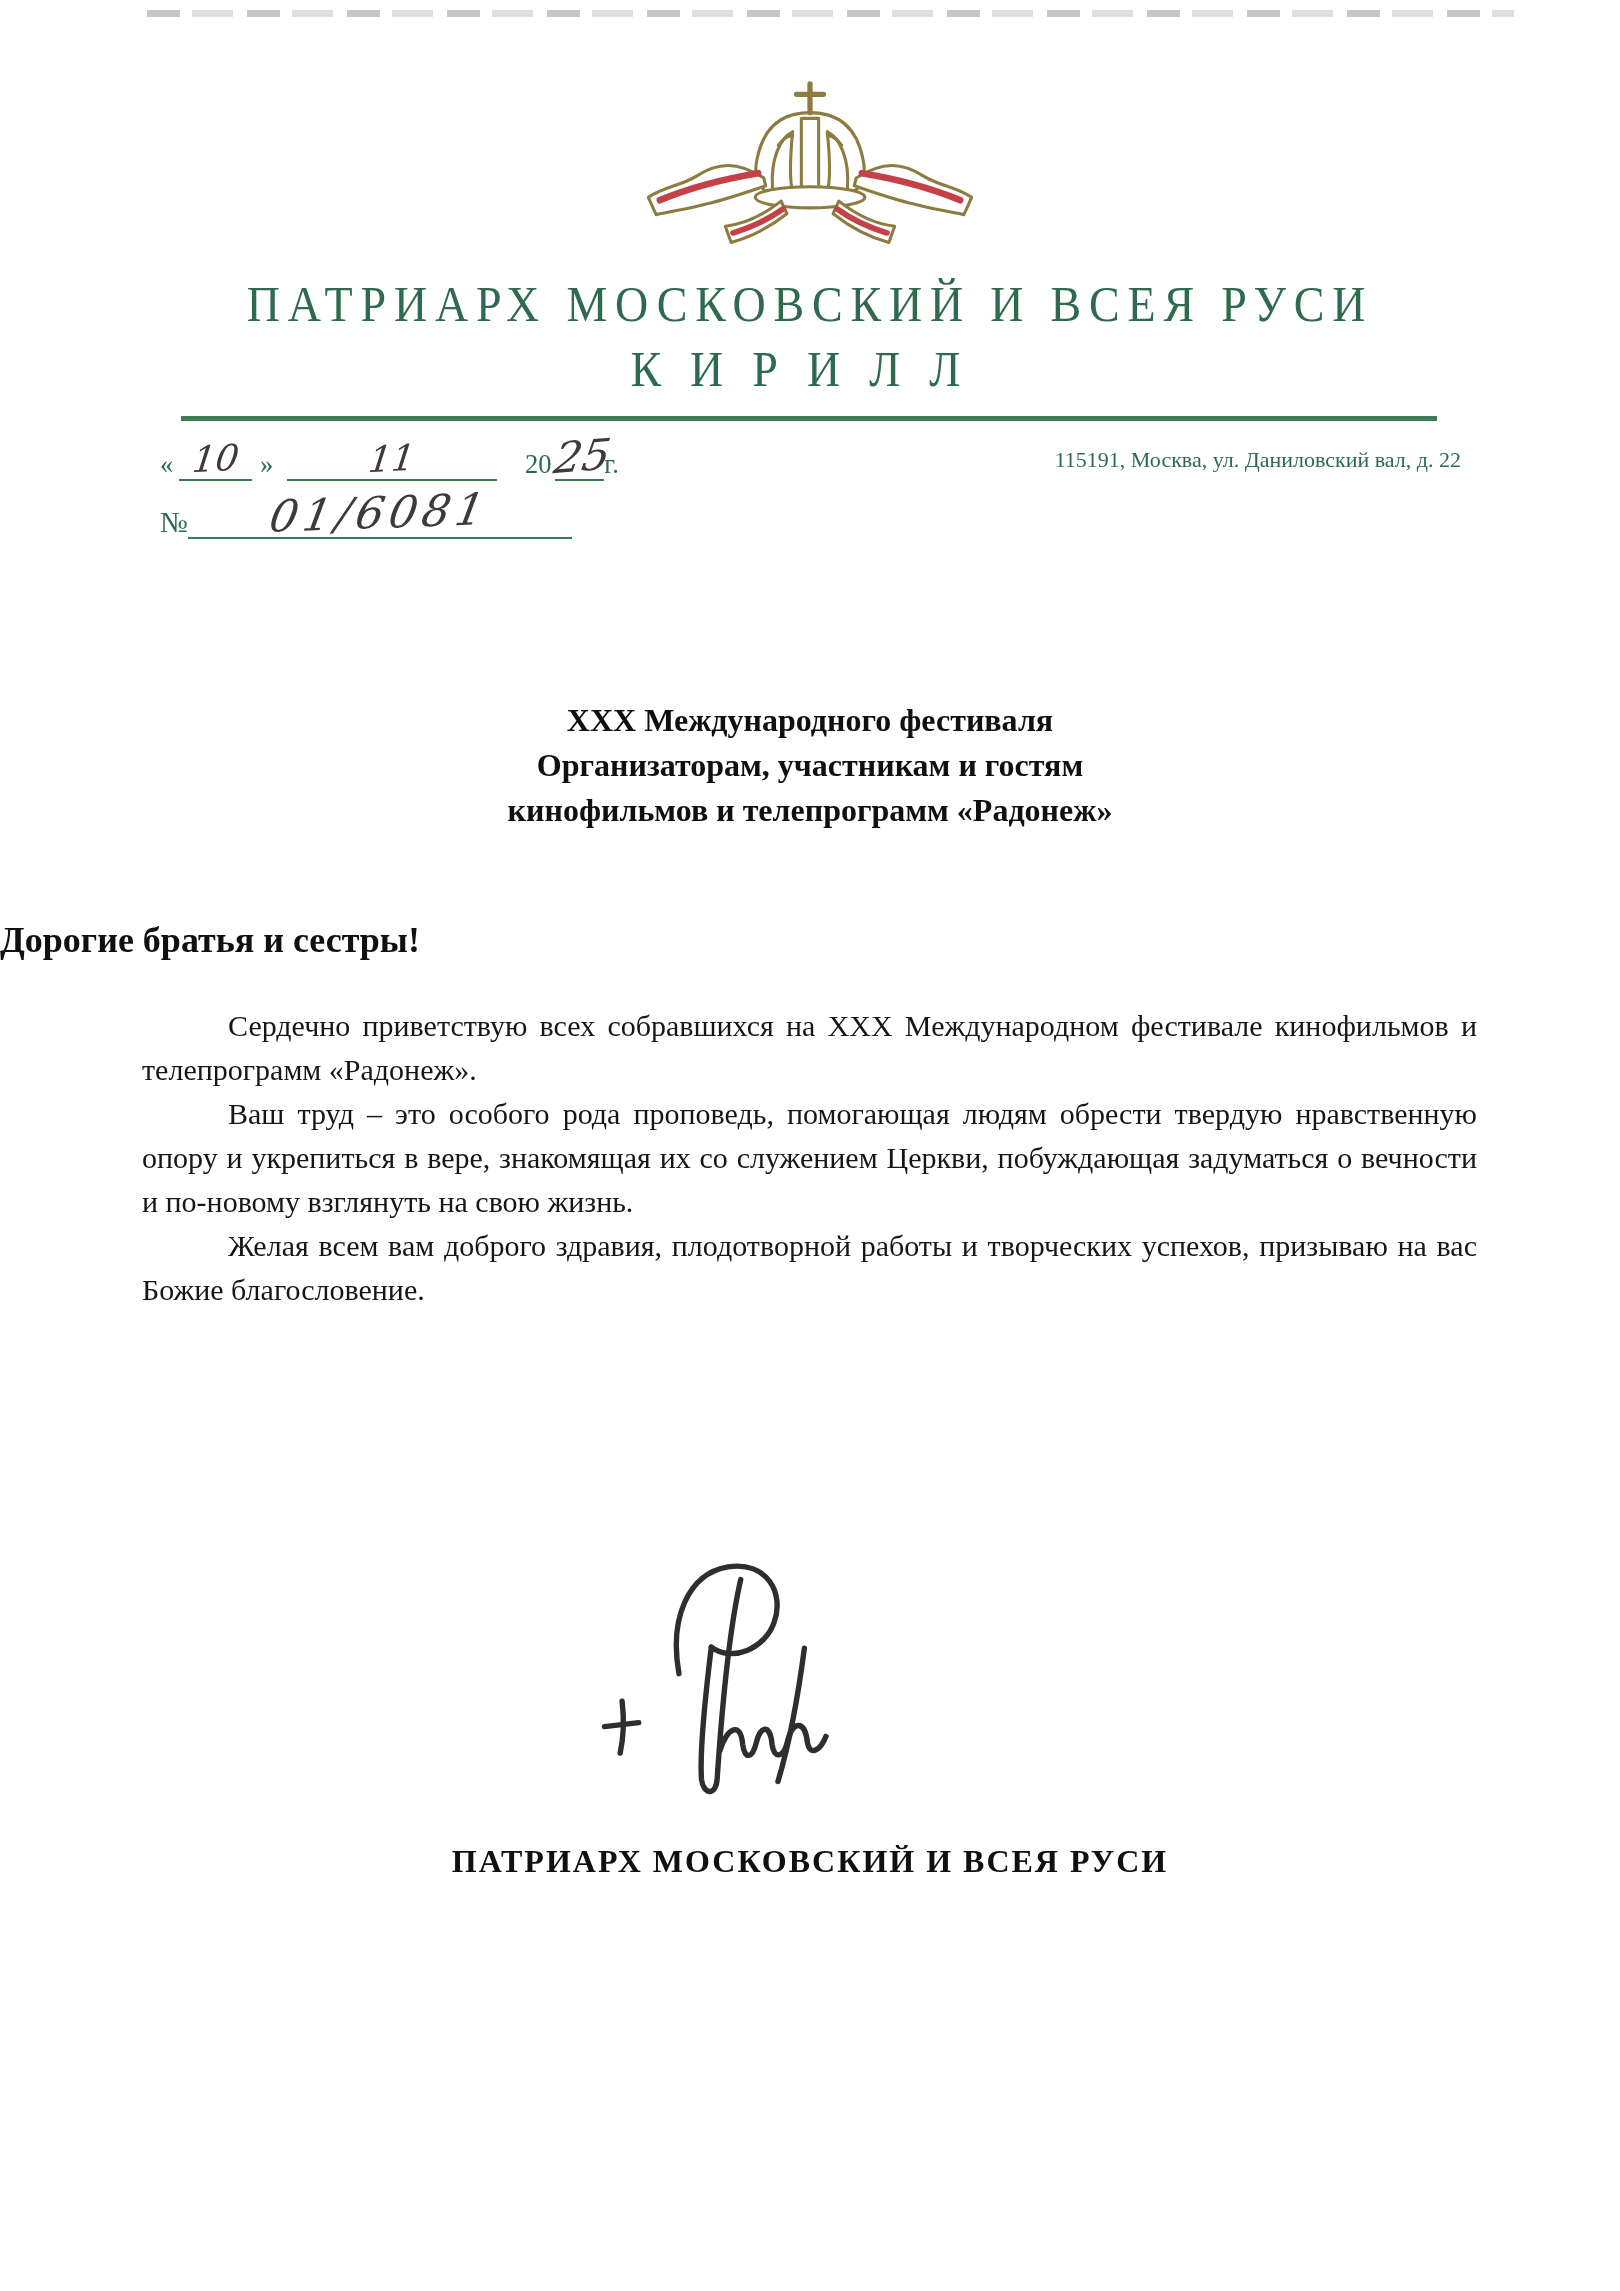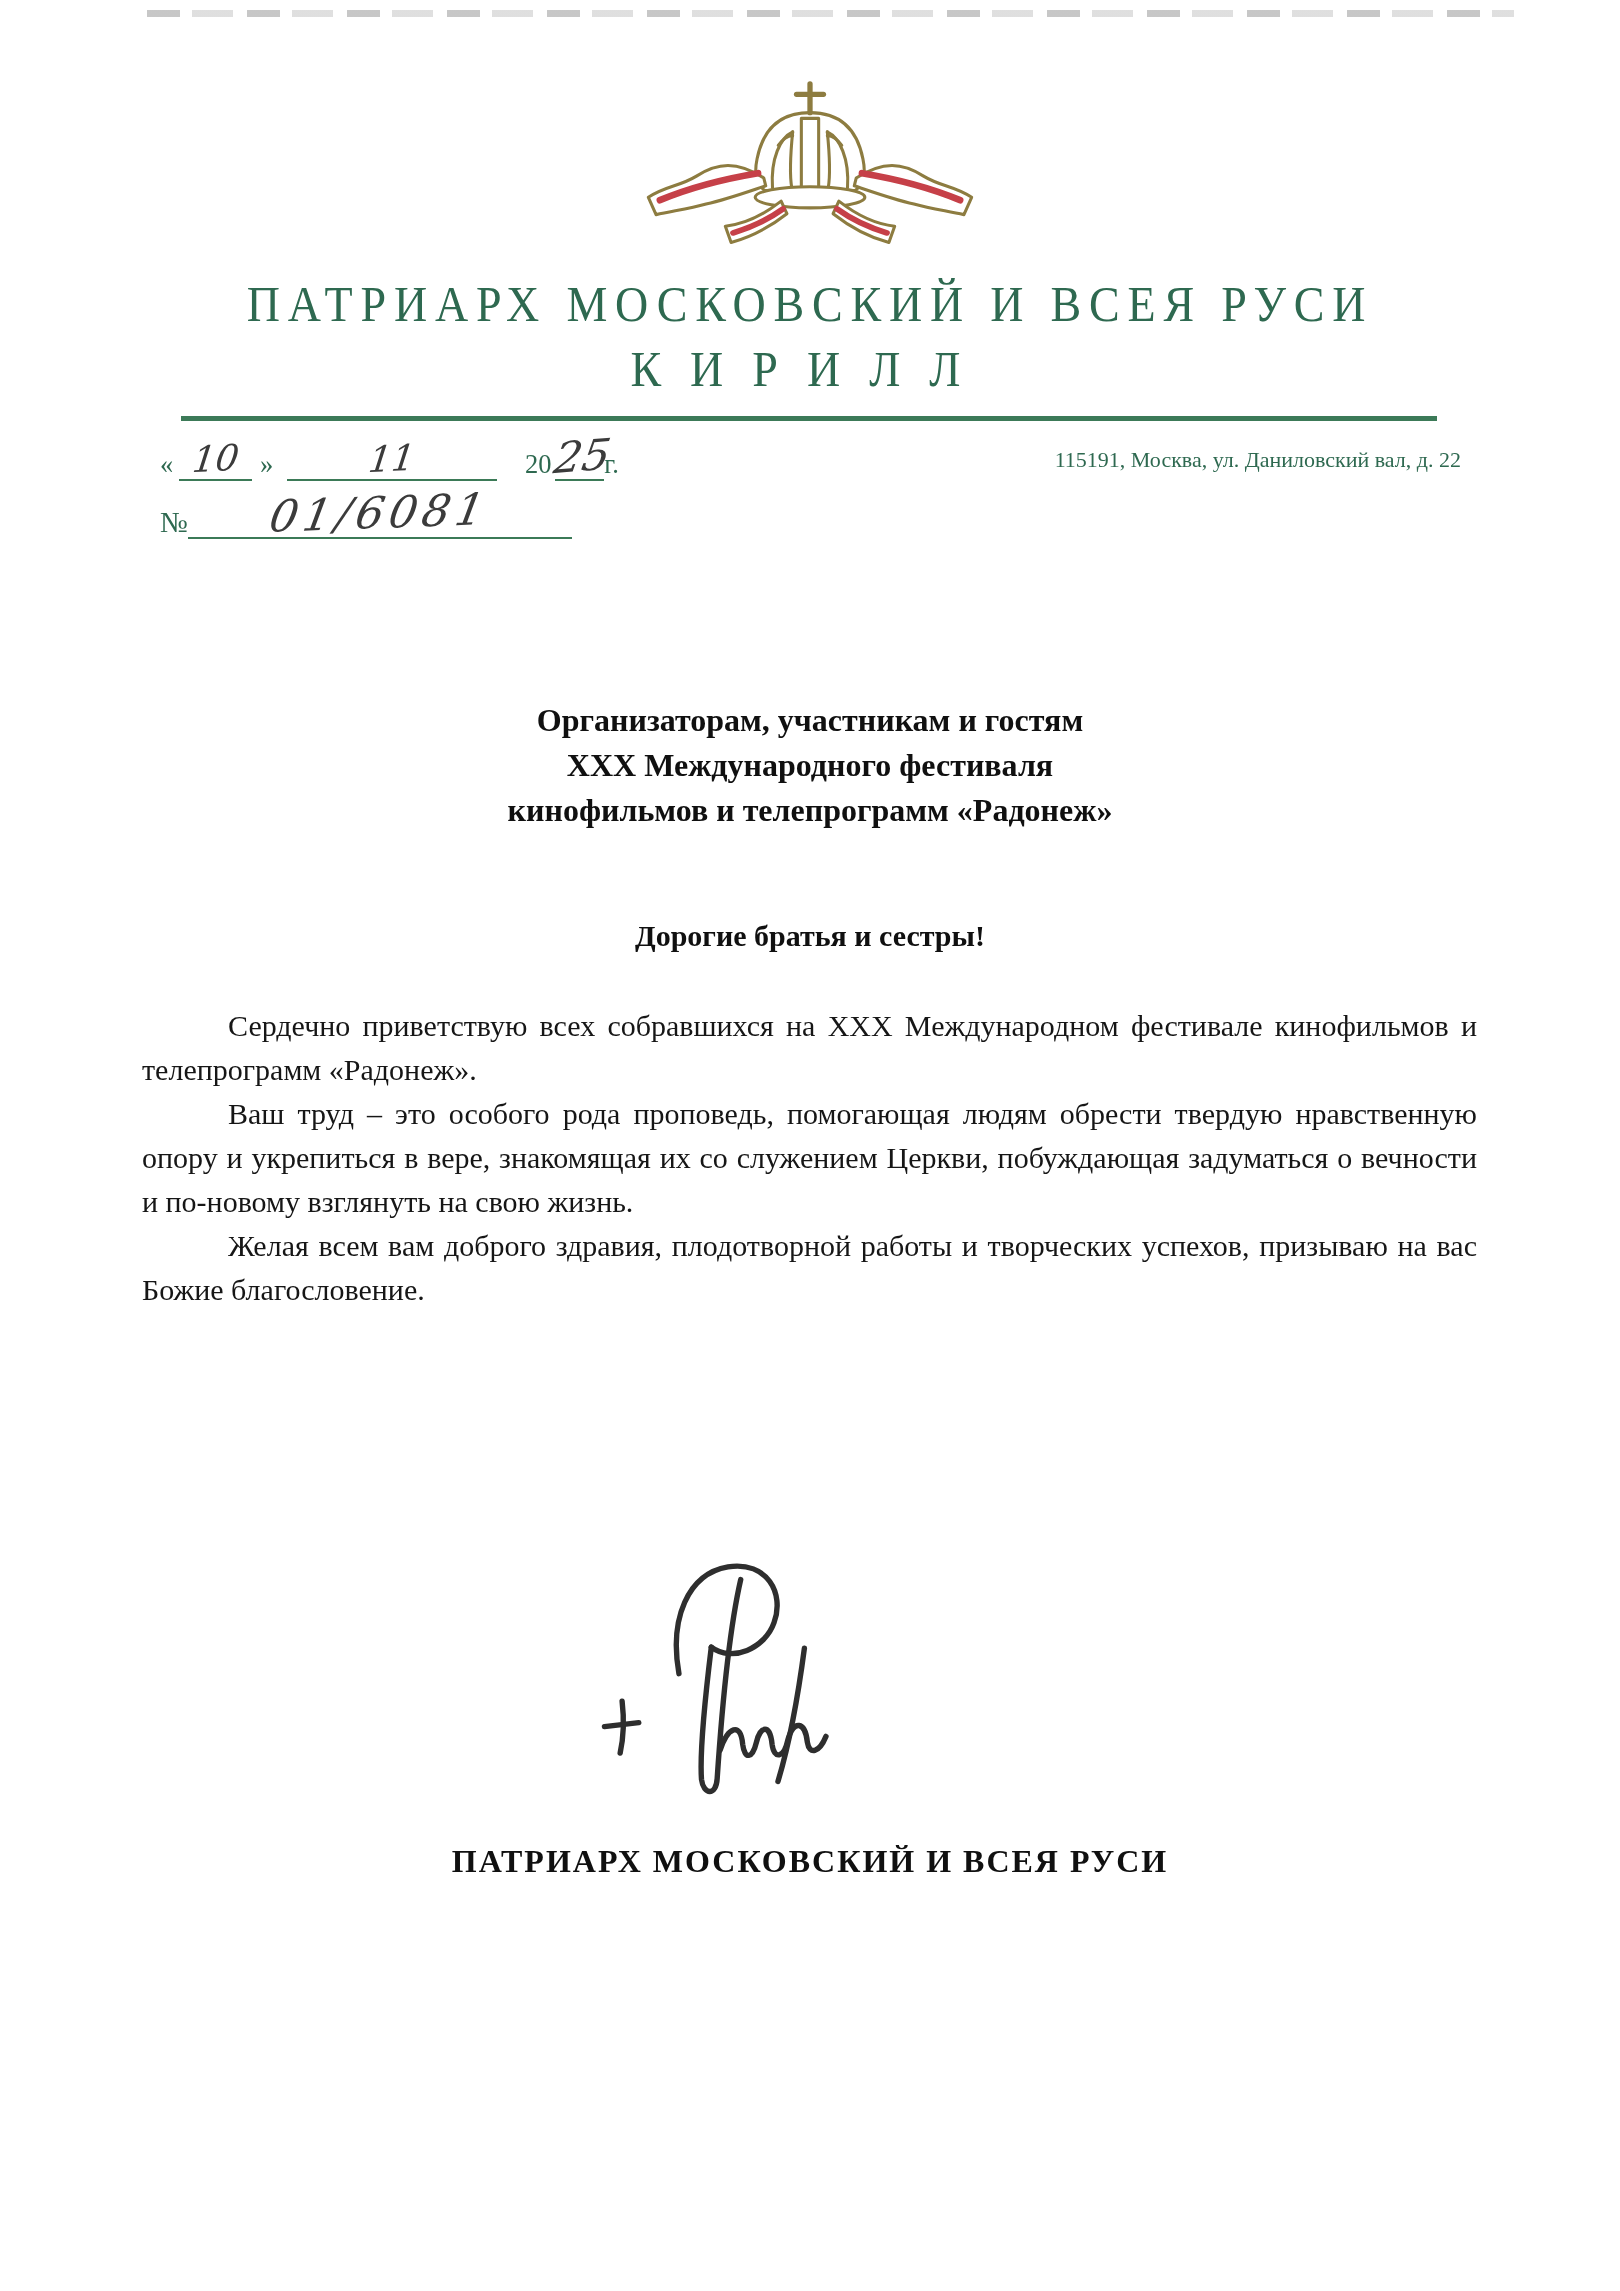--- a/index.html
+++ b/index.html
@@ -71,21 +71,21 @@
   }
   .slot-number{width:384px;}
   .slot-number .hand{font-size:44px;line-height:49px;letter-spacing:4.9px;transform:skewX(-12deg) rotate(-2deg);}
   .recipient{
     position:absolute;left:0;top:698px;width:100%;
     text-align:center;font-weight:bold;
     font-size:32px;line-height:45px;color:#101010;
   }
   .salutation{
     position:absolute;left:0;top:919px;width:100%;
-    text-align:center;font-weight:bold;font-size:30px;color:#101010;
+    font-weight:bold;font-size:36px;color:#101010;
   }
   .body-text{
     position:absolute;left:142px;top:1004px;width:1335px;
     font-size:30px;line-height:44px;
     text-align:justify;color:#161616;
   }
   .body-text p{margin:0;text-indent:86px;}
   .signature{
     position:absolute;left:573px;top:1558px;width:306px;height:247px;
   }
@@ -150,22 +150,22 @@
   </div>
 
   <div class="address">115191, Москва, ул. Даниловский вал, д. 22</div>
 
   <div class="numline">
     <span>№</span>
     <span class="slot slot-number"><span class="hand">01/6081</span></span>
   </div>
 
   <div class="recipient">
+    <div>XXX Международного фестиваля</div>
     <div>Организаторам, участникам и гостям</div>
-    <div>XXX Международного фестиваля</div>
     <div>кинофильмов и телепрограмм «Радонеж»</div>
   </div>
 
   <div class="salutation">Дорогие братья и сестры!</div>
 
   <div class="body-text">
     <p>Сердечно приветствую всех собравшихся на XXX Международном фестивале кинофильмов и телепрограмм «Радонеж».</p>
     <p>Ваш труд – это особого рода проповедь, помогающая людям обрести твердую нравственную опору и укрепиться в вере, знакомящая их со служением Церкви, побуждающая задуматься о вечности и по-новому взглянуть на свою жизнь.</p>
     <p>Желая всем вам доброго здравия, плодотворной работы и творческих успехов, призываю на вас Божие благословение.</p>
   </div>

